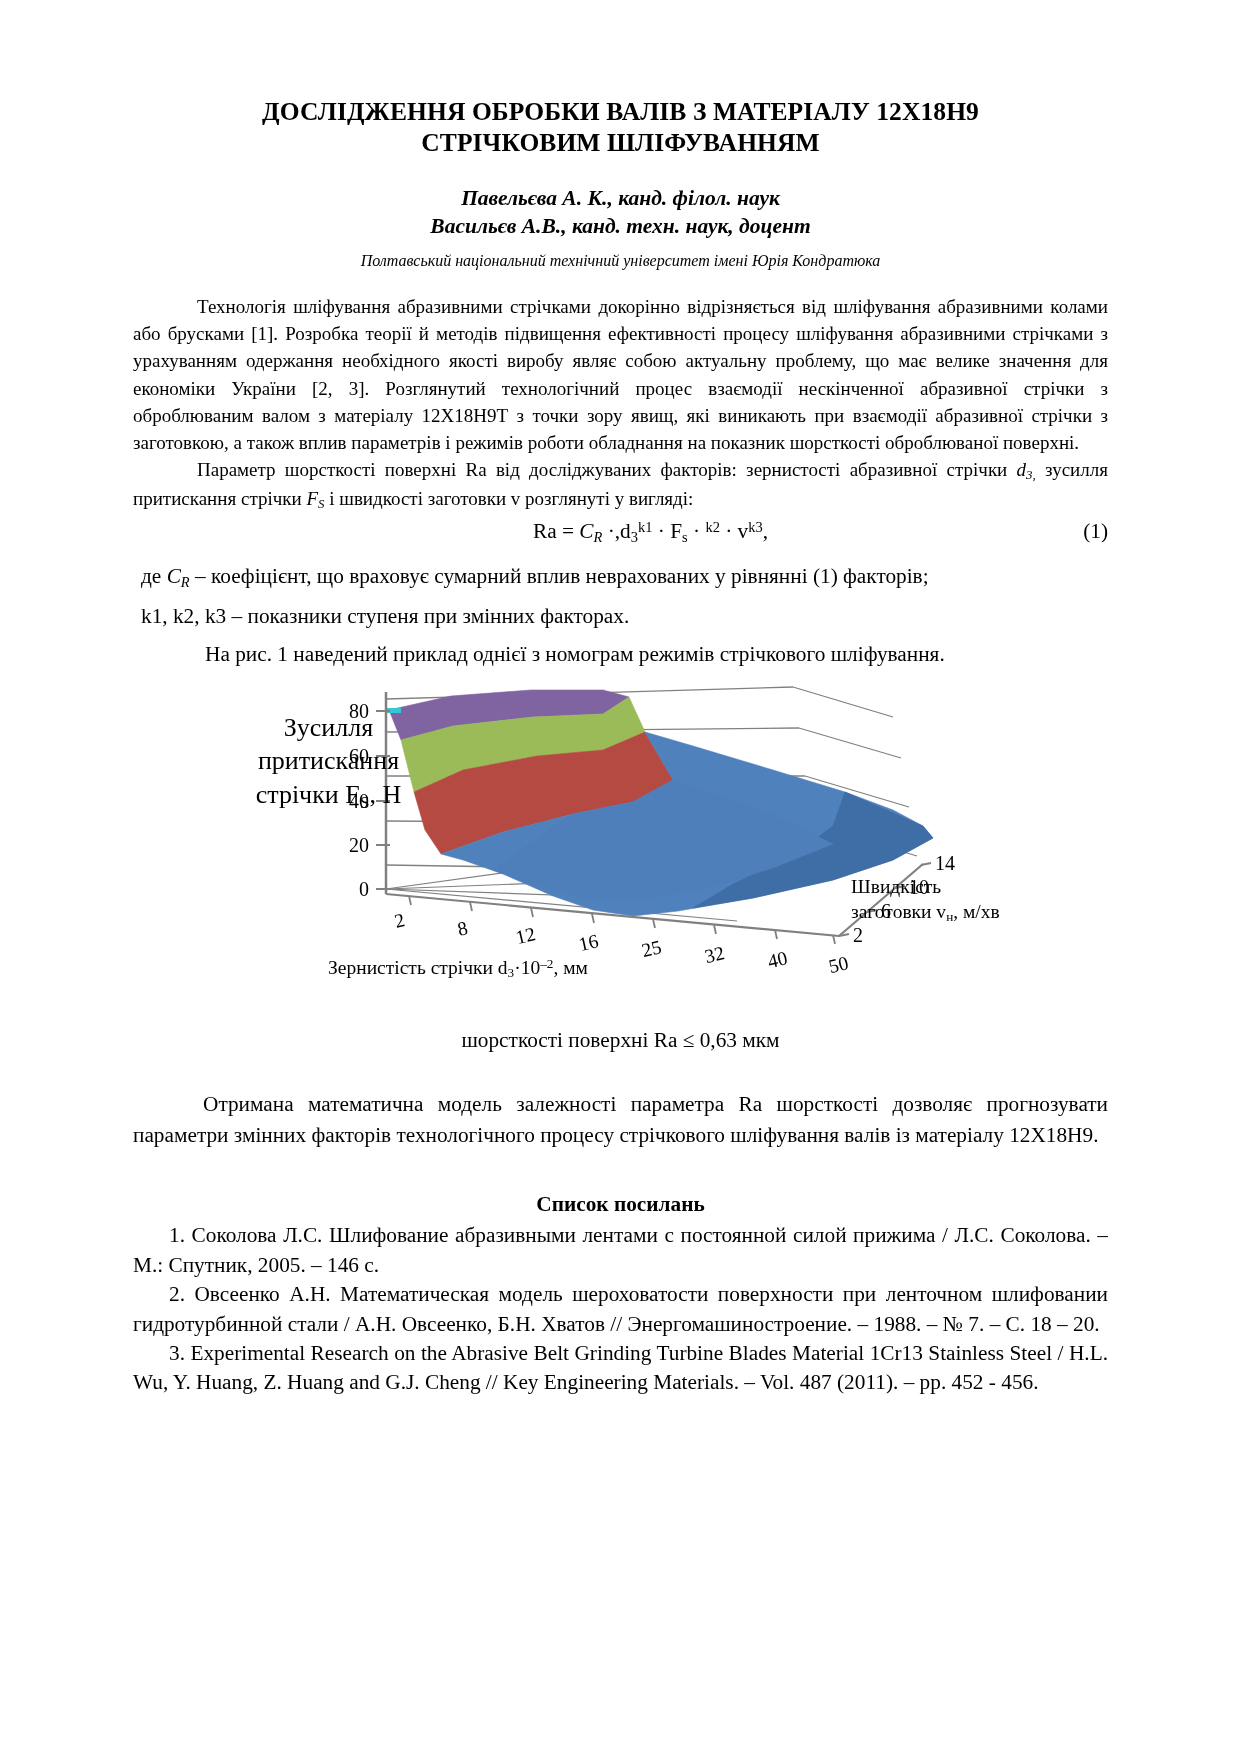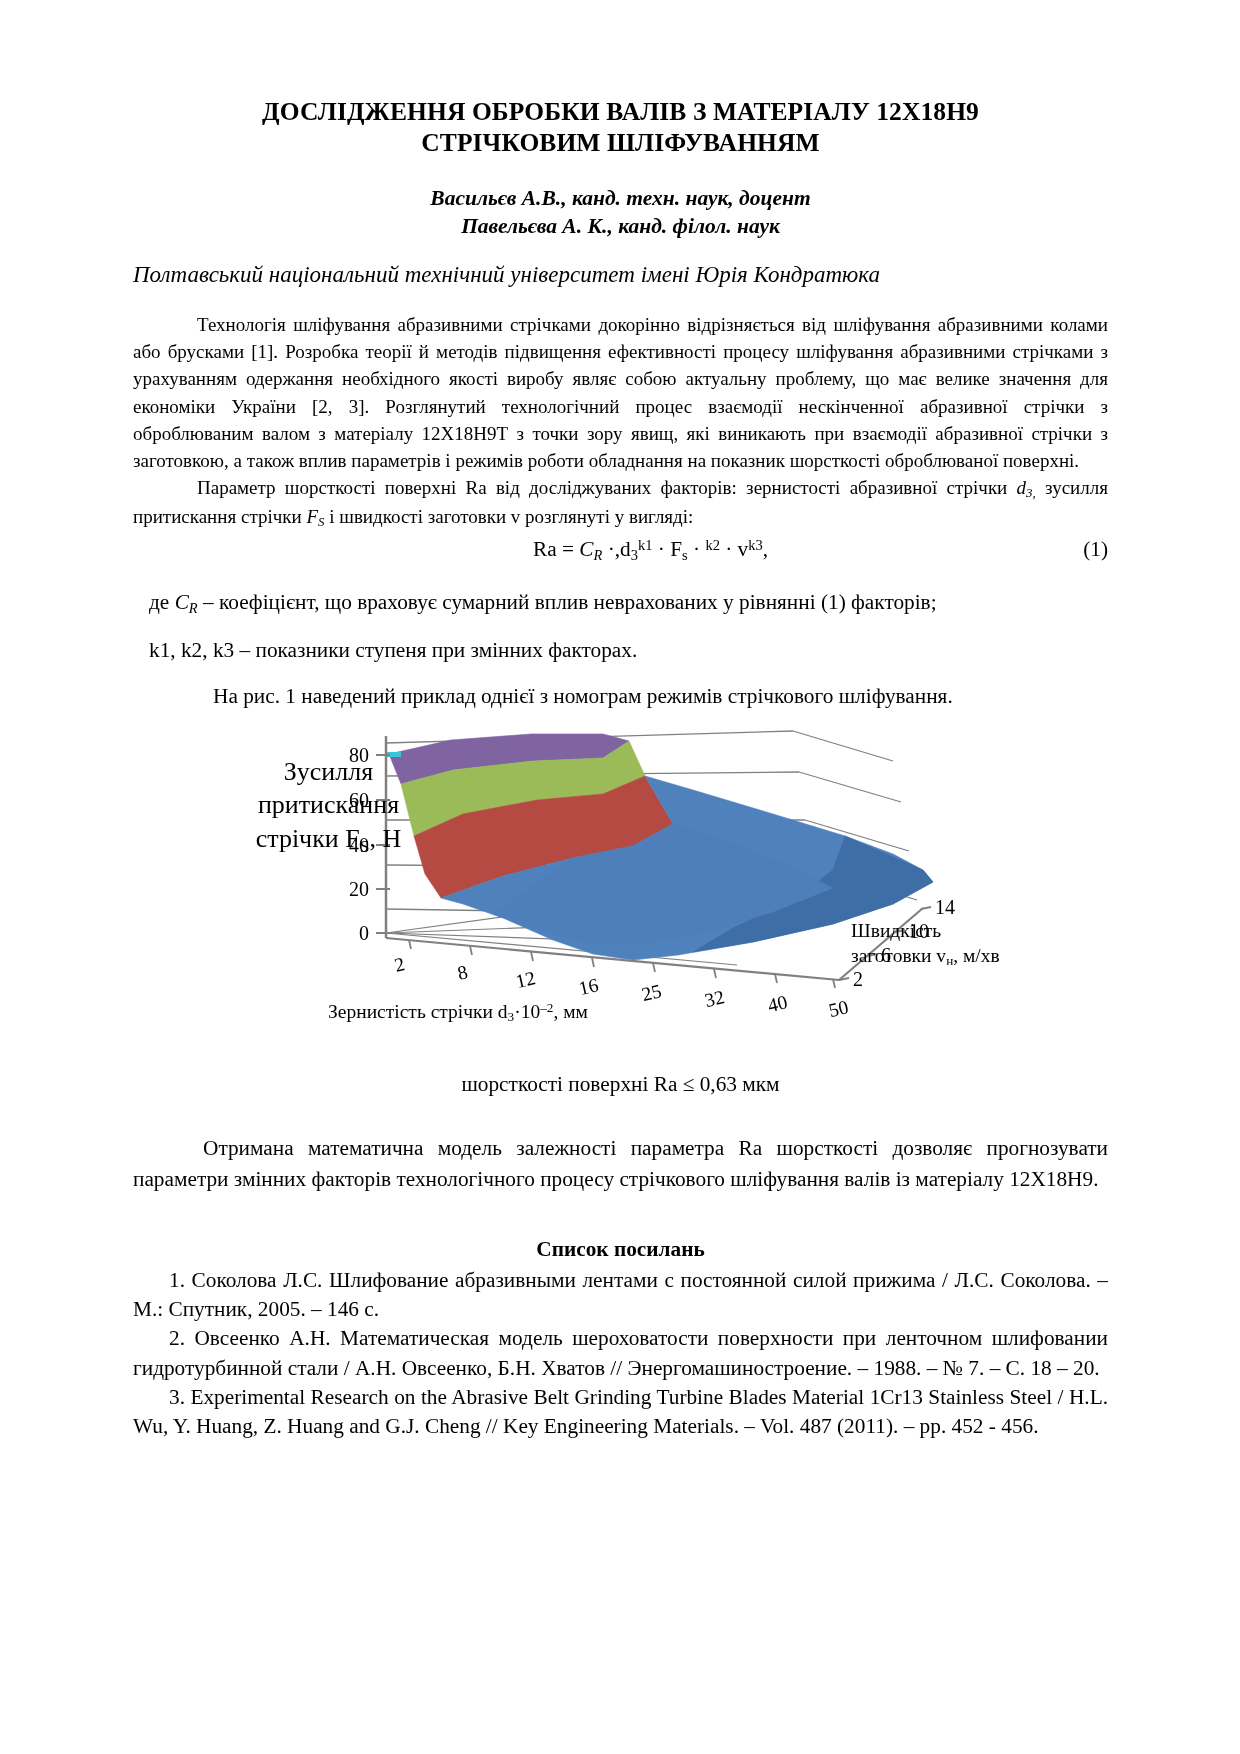--- a/index.html
+++ b/index.html
@@ -43,24 +43,25 @@
   .authors {
     margin-top: 27px;
     text-align: center;
     font-weight: bold;
     font-style: italic;
     font-size: 21.5px;
     line-height: 1.30;
   }
   .authors .ln { display: block; }
   .affiliation {
+    text-align: center;
     font-style: italic;
-    font-size: 23px;
+    font-size: 16px;
     line-height: 1.30;
-    margin-top: 19px;
+    margin-top: 10px;
   }
 
   
   .body-text {
     margin-top: 21px;
     font-size: 19px;
     line-height: 1.435;
     text-align: justify;
     text-align-last: left;
     hyphens: none;
@@ -93,21 +94,21 @@
     right: 0;
     top: 0;
   }
   .formula-body { white-space: nowrap; }
 
   .after-formula {
     font-size: 21.3px;
     line-height: 1.43;
     text-align: justify;
   }
-  .after-formula p { margin: 16px; text-indent: 0; }
+  .after-formula p { margin: 8px; text-indent: 0; }
   .after-formula p.ind { text-indent: 64px; }
 
   
   .figure {
     position: relative;
     width: 975px;
     height: 330px;
     margin-top: 14px;
   }
   .chart-wrap {
@@ -183,22 +184,22 @@
 
 <div class="page">
   <div class="content">
 
     <div class="title">
       <span class="ln">ДОСЛІДЖЕННЯ ОБРОБКИ ВАЛІВ З МАТЕРІАЛУ 12Х18Н9</span>
       <span class="ln">СТРІЧКОВИМ ШЛІФУВАННЯМ</span>
     </div>
 
     <div class="authors">
+      <span class="ln">Павельєва А. К., канд. філол. наук</span>
       <span class="ln">Васильєв А.В., канд. техн. наук, доцент</span>
-      <span class="ln">Павельєва А. К., канд. філол. наук</span>
     </div>
     <div class="affiliation">Полтавський національний технічний університет  імені Юрія Кондратюка</div>
 
     <div class="body-text">
       <p>Технологія шліфування абразивними стрічками докорінно відрізняється від шліфування абразивними колами або брусками [1]. Розробка теорії й методів підвищення ефективності процесу шліфування абразивними стрічками з урахуванням одержання необхідного якості виробу являє собою актуальну проблему, що має велике значення для економіки України [2, 3]. Розглянутий технологічний процес взаємодії нескінченної абразивної стрічки з оброблюваним валом з матеріалу 12Х18Н9Т з точки зору явищ, які виникають при взаємодії абразивної стрічки з заготовкою, а також вплив параметрів і режимів роботи обладнання на показник шорсткості оброблюваної поверхні.</p>
       <p><span>Параметр шорсткості поверхні Ra від досліджуваних факторів: зернистості абразивної стрічки </span><span class="it">d</span><sub class="it">3,</sub><span> зусилля притискання стрічки </span><span class="it">F</span><sub class="it">S</sub><span> і швидкості заготовки v розглянуті у вигляді:</span></p>
     </div>
 
     <div class="formula-row">
       <div class="formula">

